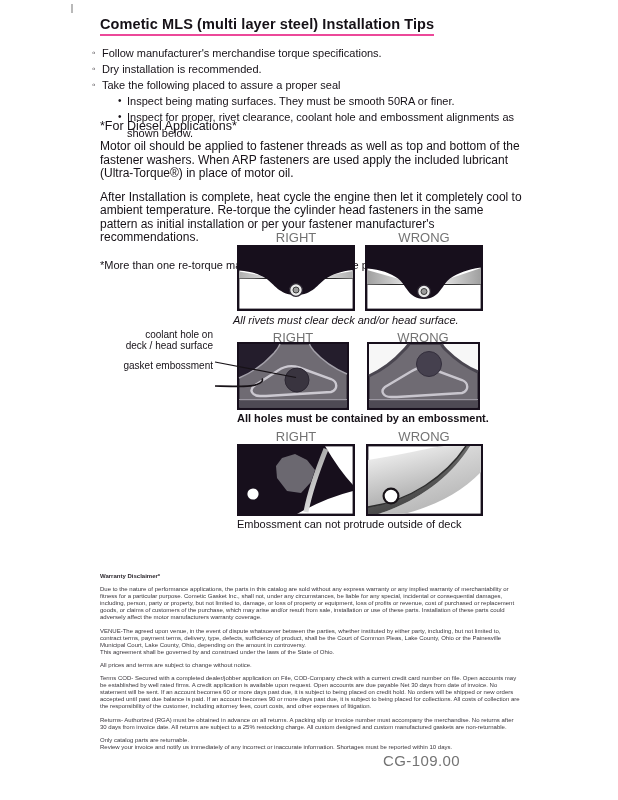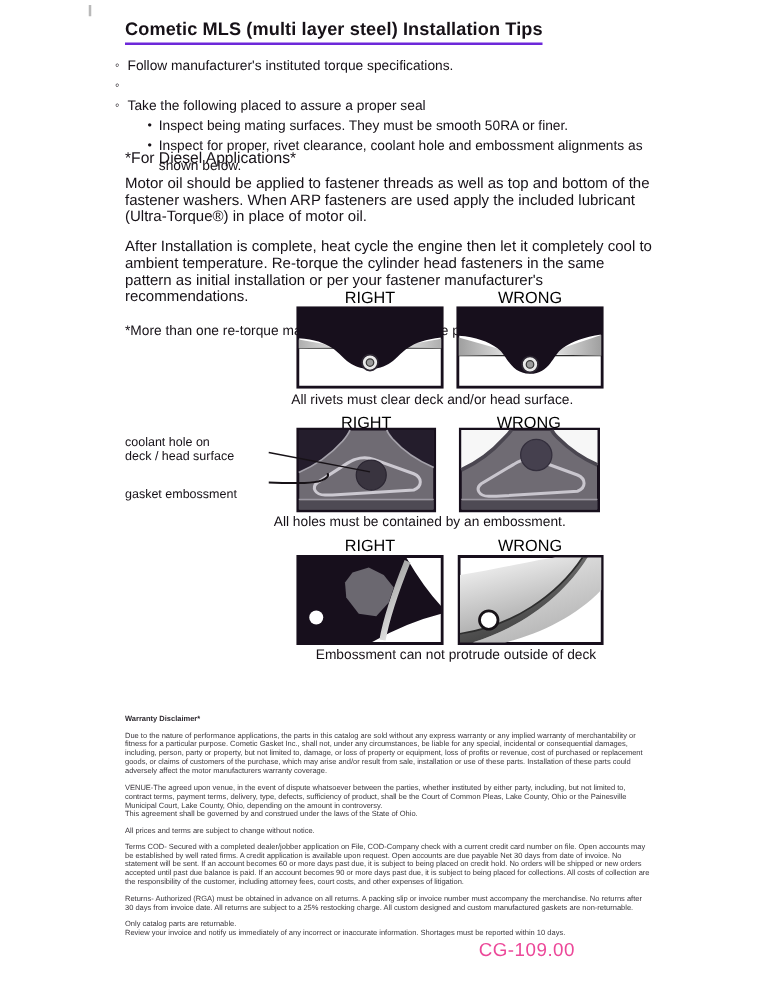--- a/index.html
+++ b/index.html
@@ -6,69 +6,70 @@
   .page {
     position:relative; width:618px; height:800px; background:#ffffff;
     font-family:"Liberation Sans", sans-serif; color:#161117; overflow:hidden;
   }
   .abs { position:absolute; }
   .corner-mark { left:71px; top:4px; width:2px; height:9px; background:#b9b9b9; }
 
   .title-wrap { left:100px; top:15px; }
   .doc-title {
     font-size:14.5px; font-weight:bold; letter-spacing:0.1px;
-    border-bottom:2px solid #6d28d9; padding-bottom:2px; display:inline-block;
+    border-bottom:2px solid #ec4899; padding-bottom:2px; display:inline-block;
   }
 
   .tips { left:92px; top:45px; width:440px; font-size:11px; line-height:16px; }
   .tip-row { display:flex; }
   .tip-row .marker { width:10px; flex:0 0 10px; font-size:10px; }
   .tip-sub { padding-left:26px; }
   .tip-sub .marker { width:9px; flex:0 0 9px; }
 
   .diesel { left:100px; top:119px; width:424px; }
   .diesel h2 { margin:0; font-size:12.5px; font-weight:normal; }
   .diesel p { margin:7px 0 0 0; font-size:12px; line-height:13.5px; }
   .diesel p.gap { margin-top:10px; }
   .diesel .note { margin-top:14px; font-size:11px; }
 
-  .dg-label { font-size:13px; color:#000000; text-align:center; width:120px; }
+  .dg-label { font-size:13px; color:#737373; text-align:center; width:120px; }
   .dg-caption { font-size:11px; line-height:11.5px; color:#161117; }
 
-  .leader-labels { left:100px; top:350px; width:113px; 
+  .leader-labels { left:100px; top:330px; width:113px; text-align:right;
     font-size:10px; line-height:10.5px; color:#161117; }
-  .leader-labels .second { margin-top:20px; }
+  .leader-labels .second { margin-top:10px; }
 
   .legal { left:100px; top:573px; width:420px; font-size:6px; line-height:7.1px; color:#3a363c; }
   .legal .lh { font-weight:bold; margin:0 0 6px 0; color:#2e2a30; }
   .legal p { margin:0 0 6px 0; }
   .legal p.tight { margin-bottom:0; }
 
-  .footer-code { left:383px; top:752px; font-size:15px; letter-spacing:0.4px; color:#ec4899;text-align:center; }
+  .footer-code { left:383px; top:752px; font-size:15px; letter-spacing:0.4px; color:#737373;text-align:center; }
 
   svg { display:block; }
 </style>
 </head>
 <body>
 
 <div class="page">
 
   <div class="abs corner-mark"></div>
 
   <div class="abs title-wrap">
     <span class="doc-title">Cometic MLS (multi layer steel) Installation Tips</span>
   </div>
 
   <div class="abs tips">
     <div class="tip-row">
       <span class="marker">◦</span>
-      <span>Follow manufacturer's instituted torque specifications.</span>
+      <span>Follow manufacturer's merchandise torque specifications.</span>
     </div>
     <div class="tip-row">
       <span class="marker">◦</span>
+      <span>Dry installation is recommended.</span>
     </div>
     <div class="tip-row">
       <span class="marker">◦</span>
       <span>Take the following placed to assure a proper seal</span>
     </div>
     <div class="tip-row tip-sub">
       <span class="marker">•</span>
       <span>Inspect being mating surfaces.  They must be smooth 50RA or finer.</span>
     </div>
     <div class="tip-row tip-sub">
@@ -120,21 +121,21 @@
     </defs>
     <rect x="1.2" y="1.2" width="115.6" height="63.6" fill="#ffffff" stroke="#170f1c" stroke-width="2.4"></rect>
     <path d="M2,39.5 H116" stroke="#2a2a2a" stroke-width="1"></path>
     <path d="M2,25 L50,38.6 L2,39.5 Z" fill="url(#w3)"></path>
     <path d="M116,23 L70,38.4 L116,39.5 Z" fill="url(#w4)"></path>
     <path d="M2,2 H116 V22.5 C102,24.5 93,28 85,33.5 C77,39 75,54 59,54 C43,54 41,39 33,33.5 C25,28 16,24.5 2,23.5 Z" fill="#170f1c"></path>
     <circle cx="59" cy="46.5" r="6.4" fill="#eaeaea" stroke="#2b2530" stroke-width="1.4"></circle>
     <circle cx="59" cy="46.5" r="3" fill="#9b9b9b" stroke="#3a3a3a" stroke-width="1"></circle>
   </svg>
 
-  <div class="abs dg-caption" style="left:233px; top:315px;">All rivets must clear deck and/or head surface.</div>
+  <div class="abs dg-caption" style="left:233px; top:315px;font-style:italic;">All rivets must clear deck and/or head surface.</div>
 
   <div class="abs dg-label" style="left:233px; top:330px;">RIGHT</div>
   <div class="abs dg-label" style="left:363px; top:330px;">WRONG</div>
 
   <div class="abs leader-labels">
     <div>coolant hole on</div>
     <div>deck / head surface</div>
     <div class="second">gasket embossment</div>
   </div>
 
@@ -160,21 +161,21 @@
     <circle cx="62" cy="22" r="12.5" fill="#45404e" stroke="#332e3c" stroke-width="1"></circle>
     <path d="M2,57.5 H111" stroke="#9b97a1" stroke-width="1.2"></path>
     <rect x="2" y="58.5" width="109" height="7" fill="#4e4a54"></rect>
   </svg>
 
   <svg class="abs" style="left:100px; top:340px; pointer-events:none;" width="260" height="80" viewBox="0 0 260 80">
     <path d="M115,22 L196,37.5" stroke="#171217" stroke-width="1.2" fill="none"></path>
     <path d="M115,46 C138,46.5 150,47 157,44.5 Q164,42 162,38.5" stroke="#171217" stroke-width="1.6" fill="none"></path>
   </svg>
 
-  <div class="abs dg-caption" style="left:219px; top:413px;">All holes must be contained by an embossment.</div>
+  <div class="abs dg-caption" style="left:237px; top:413px;font-weight:bold;">All holes must be contained by an embossment.</div>
 
   <div class="abs dg-label" style="left:236px; top:429px;">RIGHT</div>
   <div class="abs dg-label" style="left:364px; top:429px;">WRONG</div>
 
   <svg class="abs" style="left:237px; top:444px;" width="118" height="72" viewBox="0 0 118 72">
     <defs>
       <linearGradient id="band1" x1="0" y1="0" x2="0.4" y2="1">
         <stop offset="0" stop-color="#8d8d8d"></stop>
           <stop offset="1" stop-color="#e8e8e8"></stop>
       </linearGradient>
@@ -202,21 +203,21 @@
       </linearGradient>
     </defs>
     <rect x="1.2" y="1.2" width="114.6" height="69.6" fill="#ffffff" stroke="#170f1c" stroke-width="2.4"></rect>
     <path d="M104,2 L115,2 L115,28 C95,49 66,63 38,70 L12,70 C54,57 86,31 104,2 Z" fill="url(#band3)"></path>
     <path d="M2,16 C34,11 62,4 78,2 L100,2 C80,32 44,57 2,63 Z" fill="url(#band2)"></path>
     <path d="M100,2 C80,32 44,57 2,63 L2,70 L12,70 C54,57 86,31 104,2 Z" fill="url(#sliver)"></path>
     <path d="M100,2 C80,32 44,57 2,63" fill="none" stroke="#2e2e2e" stroke-width="1.4"></path>
     <circle cx="25" cy="52" r="7.4" fill="#ffffff" stroke="#171217" stroke-width="2.2"></circle>
   </svg>
 
-  <div class="abs dg-caption" style="left:237px; top:519px; width:240px;text-align:right;">
+  <div class="abs dg-caption" style="left:237px; top:519px; width:240px;">
     <div>Embossment can not protrude outside of deck</div>
   </div>
 
   <div class="abs legal">
     <p class="lh">Warranty Disclaimer*</p>
     <p>Due to the nature of performance applications, the parts in this catalog are sold without any express warranty or any implied warranty of merchantability or fitness for a particular purpose.  Cometic Gasket Inc., shall not, under any circumstances, be liable for any special, incidental or consequential damages, including, person, party or property, but not limited to, damage, or loss of property or equipment, loss of profits or revenue, cost of purchased or replacement goods, or claims of customers of the purchase, which may arise and/or result from sale, installation or use of these parts.  Installation of these parts could adversely affect the motor manufacturers warranty coverage.</p>
     <p class="tight">VENUE-The agreed upon venue, in the event of dispute whatsoever between the parties, whether instituted by either party, including, but not limited to, contract terms, payment terms, delivery, type, defects, sufficiency of product, shall be the Court of Common Pleas, Lake County, Ohio or the Painesville Municipal Court, Lake County, Ohio, depending on the amount in controversy.</p>
     <p>This agreement shall be governed by and construed under the laws of the State of Ohio.</p>
     <p>All prices and terms are subject to change without notice.</p>
     <p>Terms COD- Secured with a completed dealer/jobber application on File, COD-Company check with a current credit card number on file.  Open accounts may be established by well rated firms.  A credit application is available upon request.  Open accounts are due payable Net 30 days from date of invoice.  No statement will be sent.  If an account becomes 60 or more days past due, it is subject to being placed on credit hold.  No orders will be shipped or new orders accepted until past due balance is paid.  If an account becomes 90 or more days past due, it is subject to being placed for collections.  All costs of collection are the responsibility of the customer, including attorney fees, court costs, and other expenses of litigation.</p>

